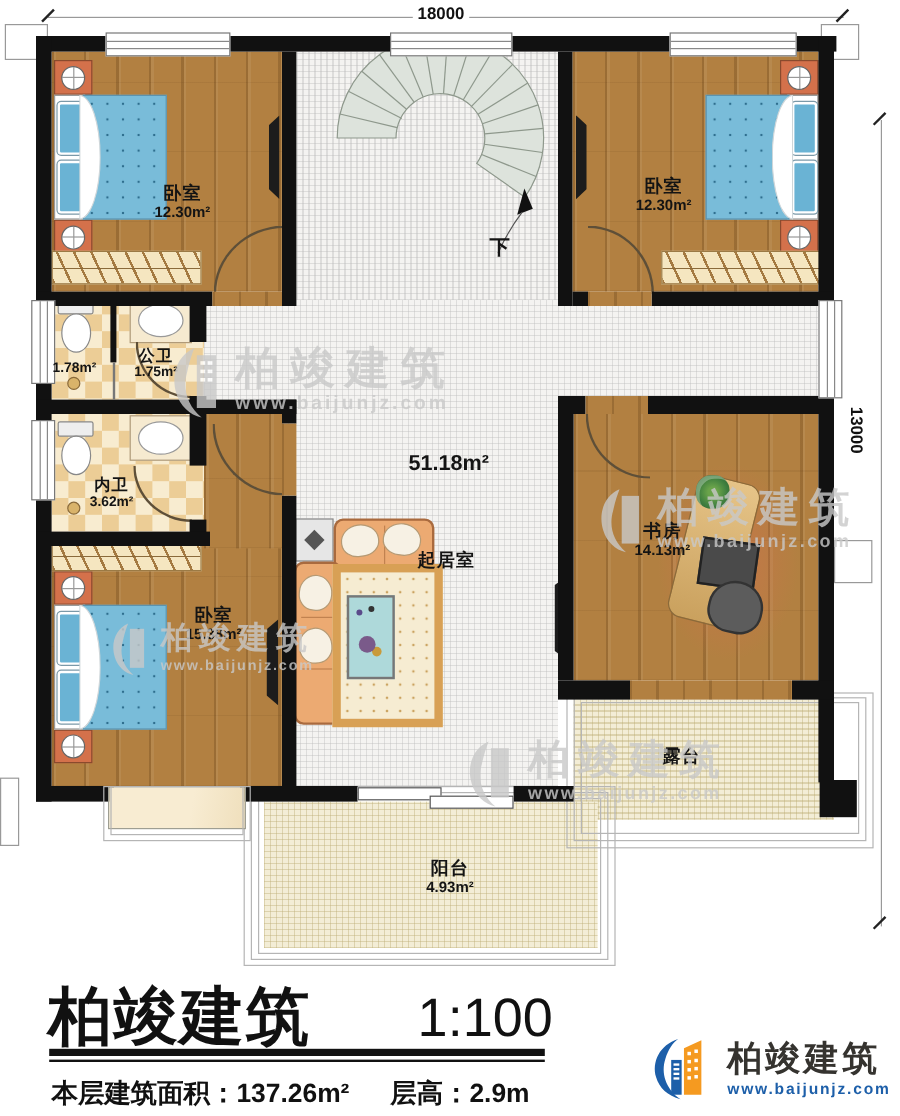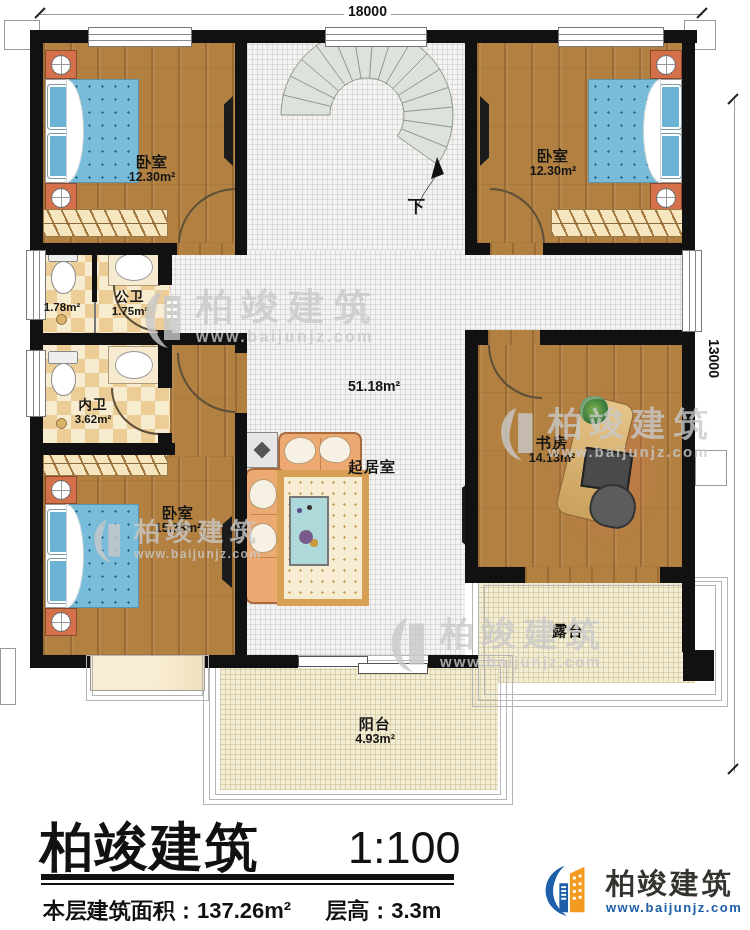--- a/index.html
+++ b/index.html
@@ -310,21 +310,21 @@
 </div>
 <div class="room-label" style="left:93px;top:411px;">
   <div class="rn" style="font-size:13.5px;">内卫</div>
   <div class="ra" style="font-size:11.5px;">3.62m²</div>
 </div>
 <div class="room-label" style="left:178px;top:520px;">
   <div class="rn">卧室</div>
   <div class="ra">15.38m²</div>
 </div>
 <div class="room-label" style="left:374px;top:386px;">
-  <div class="ra" style="font-size:14px;">51.18m²</div>
+  <div class="ra" style="font-size:18px;">51.18m²</div>
 </div>
 <div class="room-label" style="left:372px;top:467px;">
   <div class="rn">起居室</div>
 </div>
 <div class="room-label" style="left:552px;top:450px;">
   <div class="rn">书房</div>
   <div class="ra">14.13m²</div>
 </div>
 <div class="room-label" style="left:568px;top:631px;">
   <div class="rn">露台</div>
@@ -381,21 +381,21 @@
       <div class="t1" style="font-size:34px;letter-spacing:8px;">柏竣建筑</div>
        <div class="t2" style="font-size:15px;letter-spacing:2px;">www.baijunjz.com</div>
     </div>
 </div>
 
 <div class="tb-title">柏竣建筑</div>
 <div class="tb-scale">1:100</div>
 <div class="tb-rule1"></div>
 <div class="tb-rule2"></div>
 <div class="tb-info">
-  <span>本层建筑面积：</span><span>137.26m²</span><span class="gap"></span><span>层高：</span><span>3.3m</span>
+  <span>本层建筑面积：</span><span>137.26m²</span><span class="gap"></span><span>层高：</span><span>2.9m</span>
 </div>
 <div class="logo">
   <svg width="58" height="58" viewBox="0 0 60 60">
     <path d="M26 4 C10 9 3 24 7 37 C9.5 46 17 53 28 56 C15 47 11 33 15 21 C17.5 13 21.5 7 26 4 Z" fill="#1d5fa9"></path>
     <rect x="20" y="22" width="9" height="30" fill="#1d5fa9"></rect>
     <g fill="#fff">
         <rect x="22" y="25" width="5" height="2"></rect>
         <rect x="22" y="29" width="5" height="2"></rect>
       <rect x="22" y="33" width="5" height="2"></rect>
         <rect x="22" y="37" width="5" height="2"></rect>

